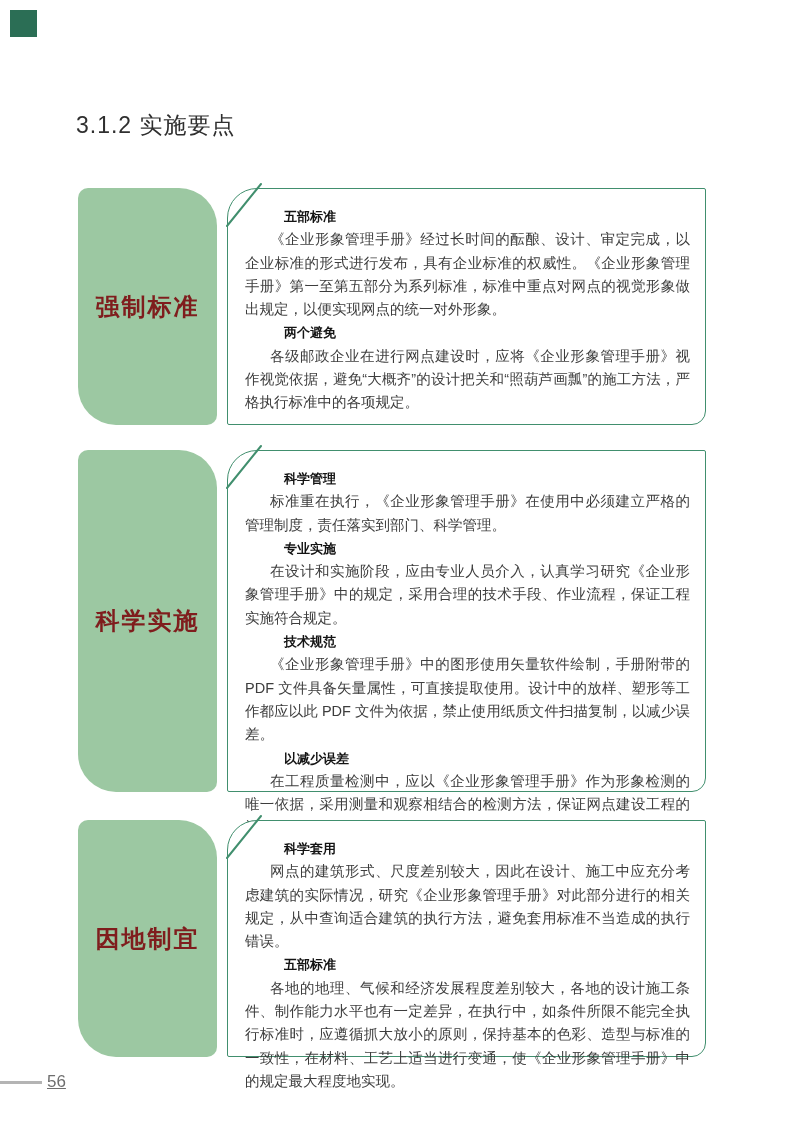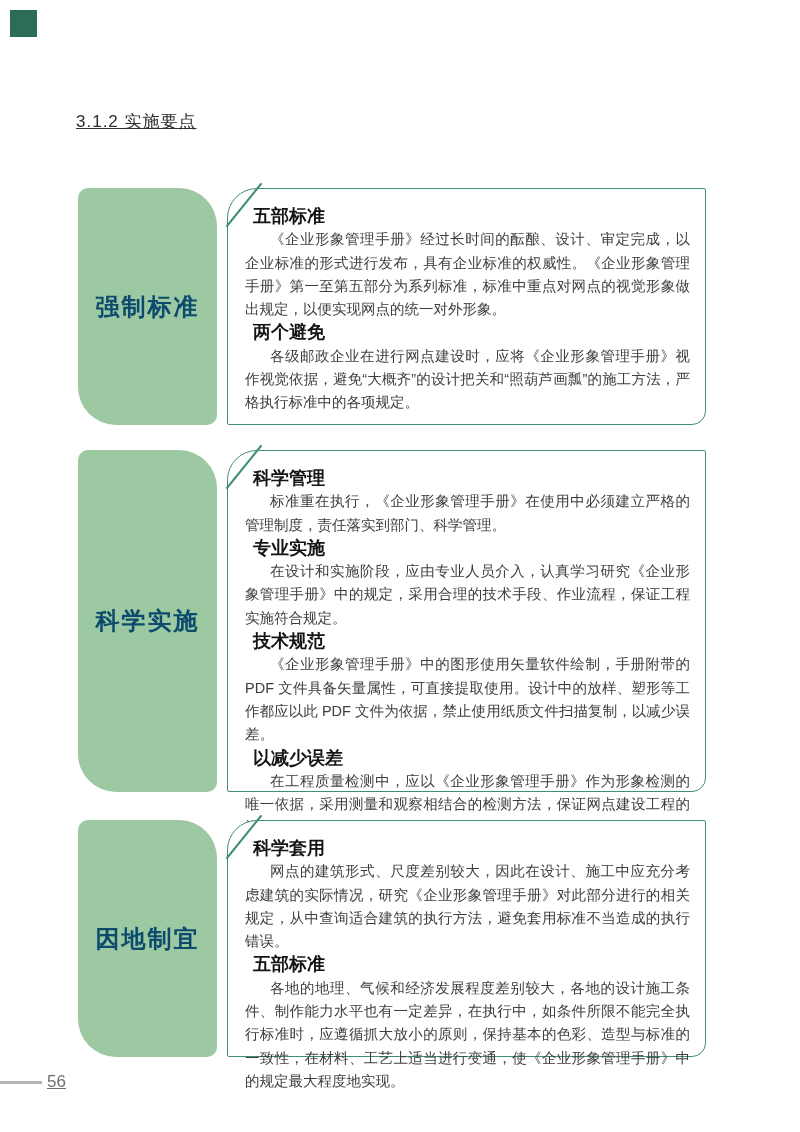--- a/index.html
+++ b/index.html
@@ -10,59 +10,58 @@
     overflow: hidden;
     font-family: "Liberation Sans", "DejaVu Sans", sans-serif;
   }
   .corner-marker {
     position: absolute; left: 10px; top: 10px;
     width: 27px; height: 27px;
     background: #2b6e55;
   }
   .page-title {
     position: absolute; left: 76px; top: 110px;
-    font-size: 17px; font-weight: 500; color: #2f2f2f;
+    font-size: 23px; font-weight: 500; color: #2f2f2f;
     letter-spacing: 1px;
-    text-decoration: underline;
   }
   .sections {
     position: absolute; left: 78px; top: 188px; width: 628px;
   }
   .section-row { display: flex; gap: 10px; }
   .section-row.s1 { height: 237px; margin-bottom: 25px; }
   .section-row.s2 { height: 342px; margin-bottom: 28px; }
   .section-row.s3 { height: 237px; }
   .label-box {
     flex: none; width: 139px; height: 100%;
     background: #9cc8a2;
     border-radius: 10px 38px 10px 38px;
     display: flex; align-items: center; justify-content: center;
-    font-size: 24px; font-weight: bold; color: #0c4a6e;
+    font-size: 24px; font-weight: bold; color: #7f1d1d;
     letter-spacing: 2px;
   }
   .content-box {
     position: relative; flex: 1; height: 100%;
     background: #ffffff;
     border: 1.6px solid #418f6e;
     border-radius: 30px 2px 14px 2px;
   }
   .fold-icon {
     position: absolute; top: -9px; left: -3px;
     width: 46px; height: 52px;
     pointer-events: none;
   }
   .content-text {
     padding: 16px 15px 0 17px;
     font-size: 14.5px; line-height: 23.3px;
     color: #3d3d3d;
     text-align: justify;
   }
   .sub-heading {
-    font-size: 18px; font-weight: bold; color: #141414;
-    margin-left: 8px; line-height: 23.3px;
+    font-size: 13px; font-weight: bold; color: #141414;
+    margin-left: 39px; line-height: 23.3px;
   }
   .body-para { text-indent: 25px; }
   .footer-rule {
     position: absolute; left: 0; top: 1081px;
     width: 42px; height: 3px; background: #b4b4b4;
   }
   .page-number {
     position: absolute; left: 47px; top: 1072px;
     font-size: 17px; color: #6e6e6e; text-decoration: underline;
   }

